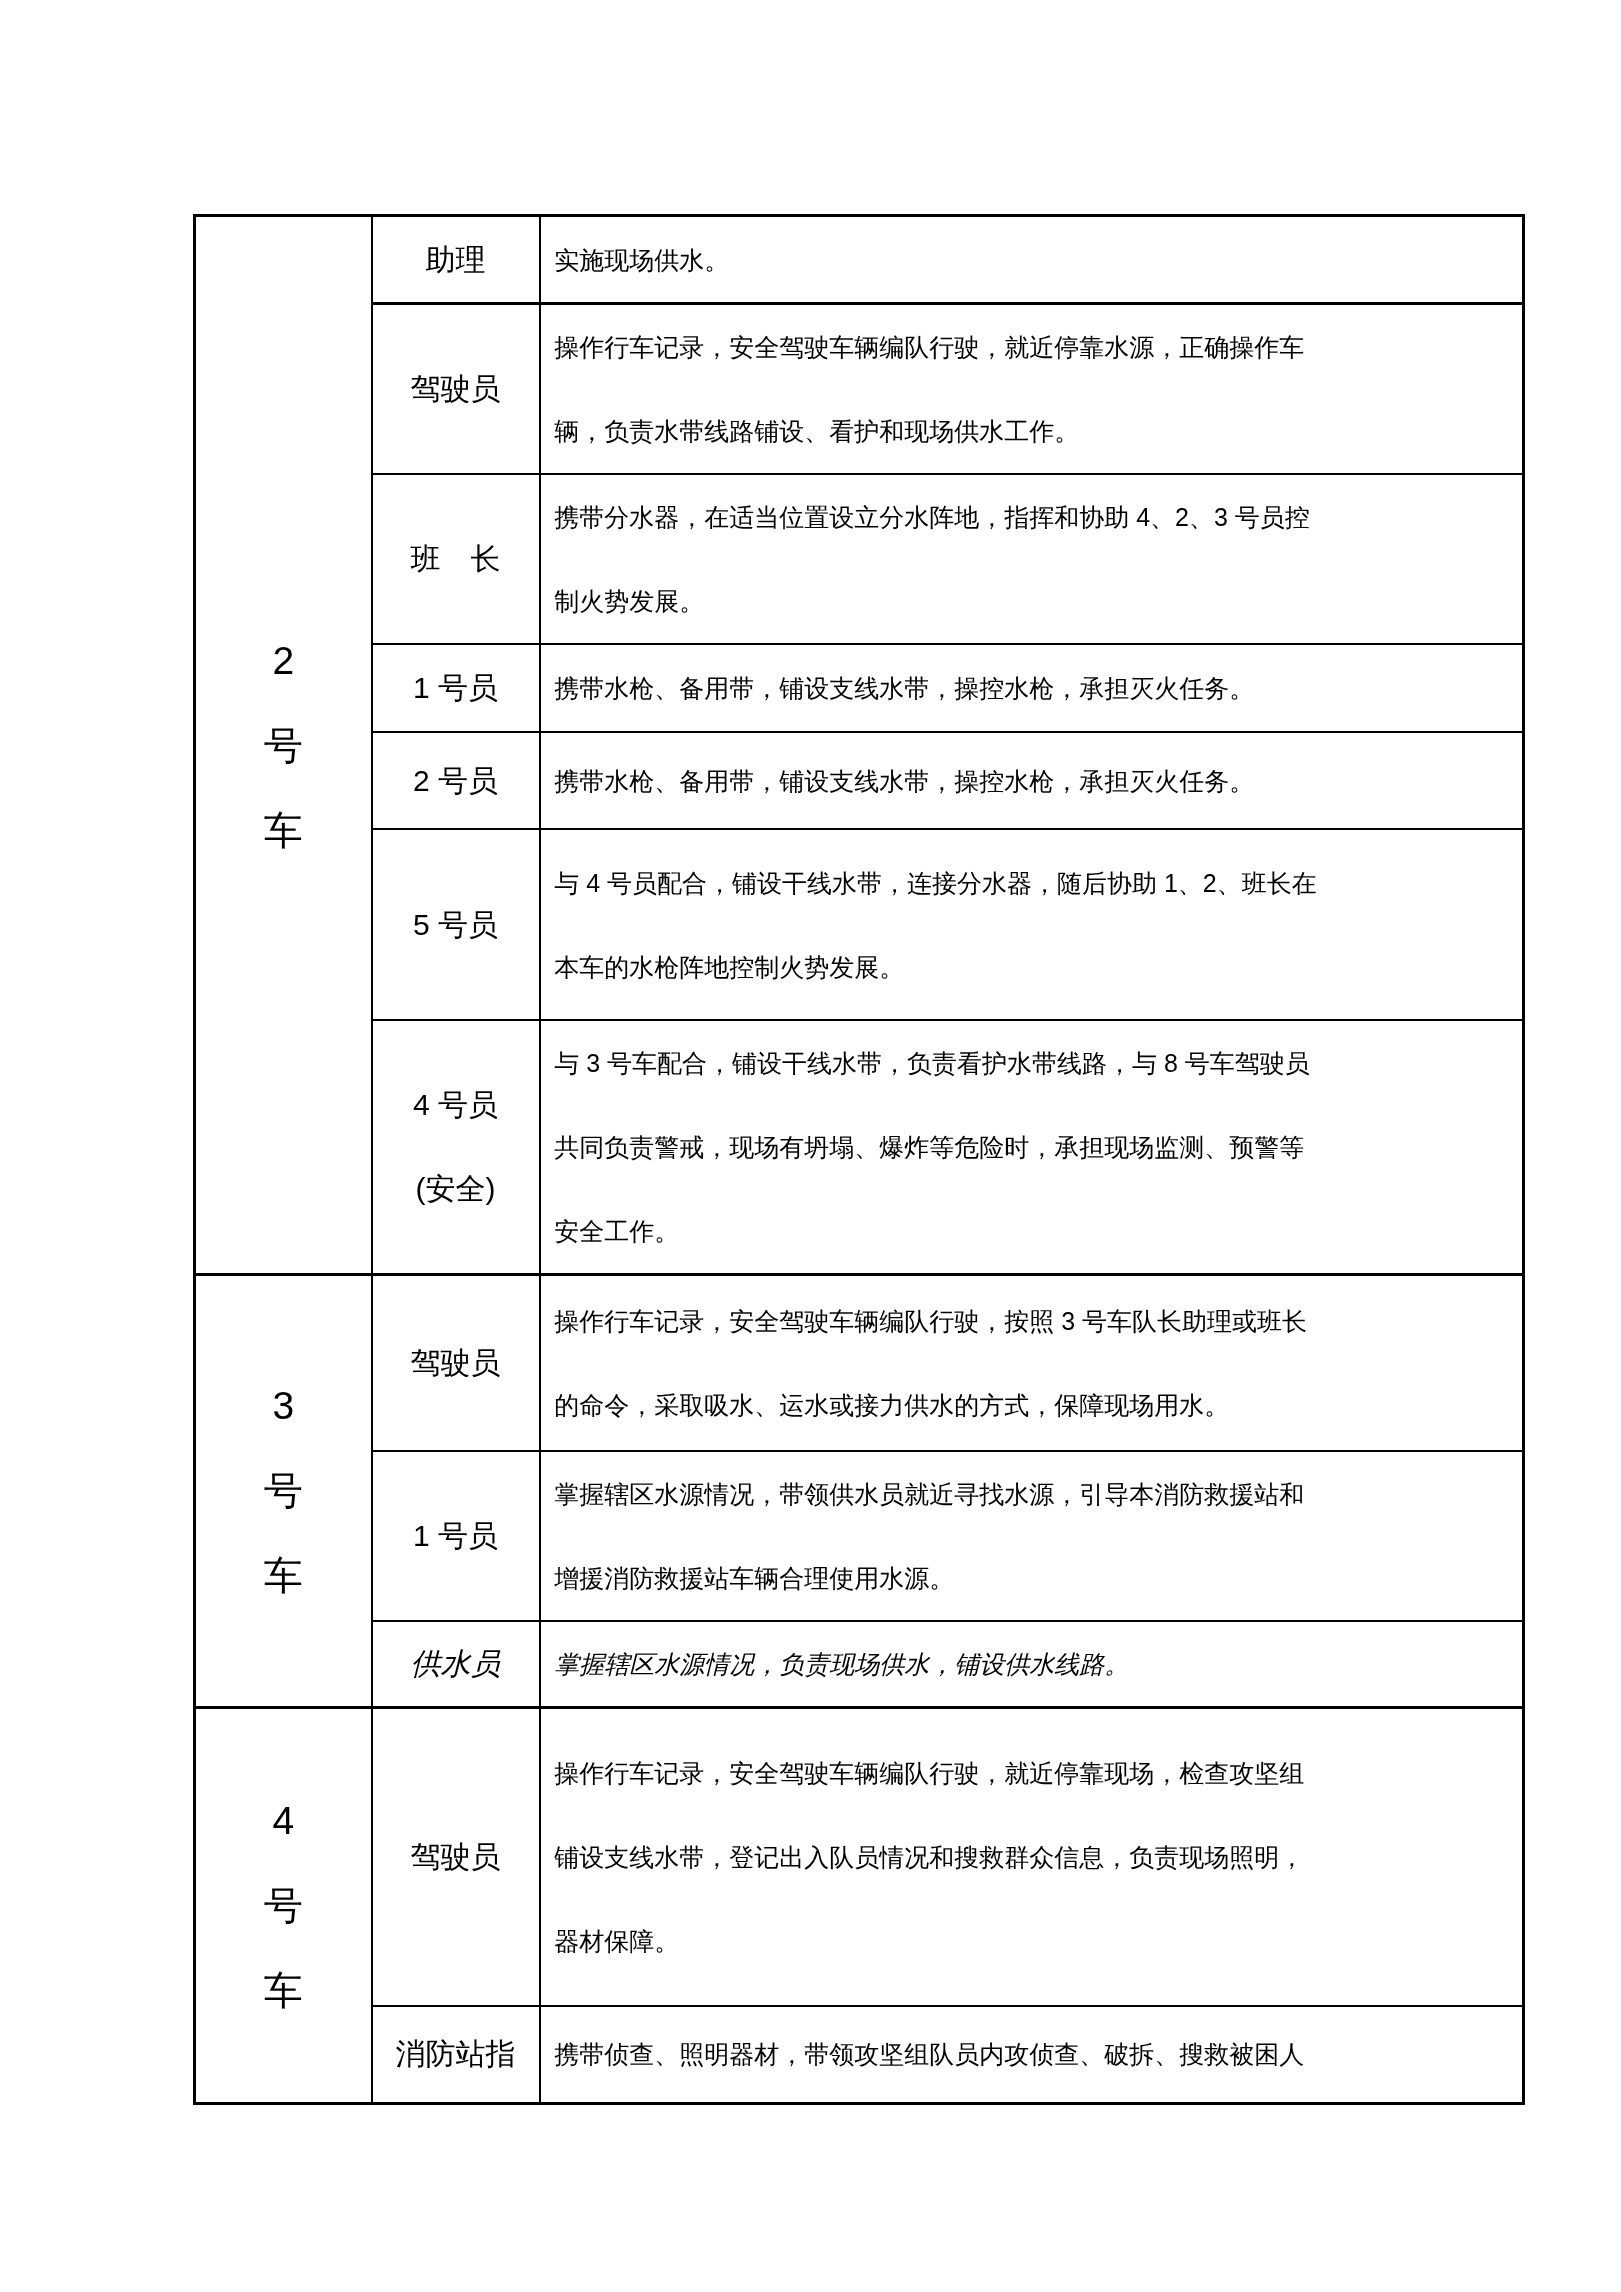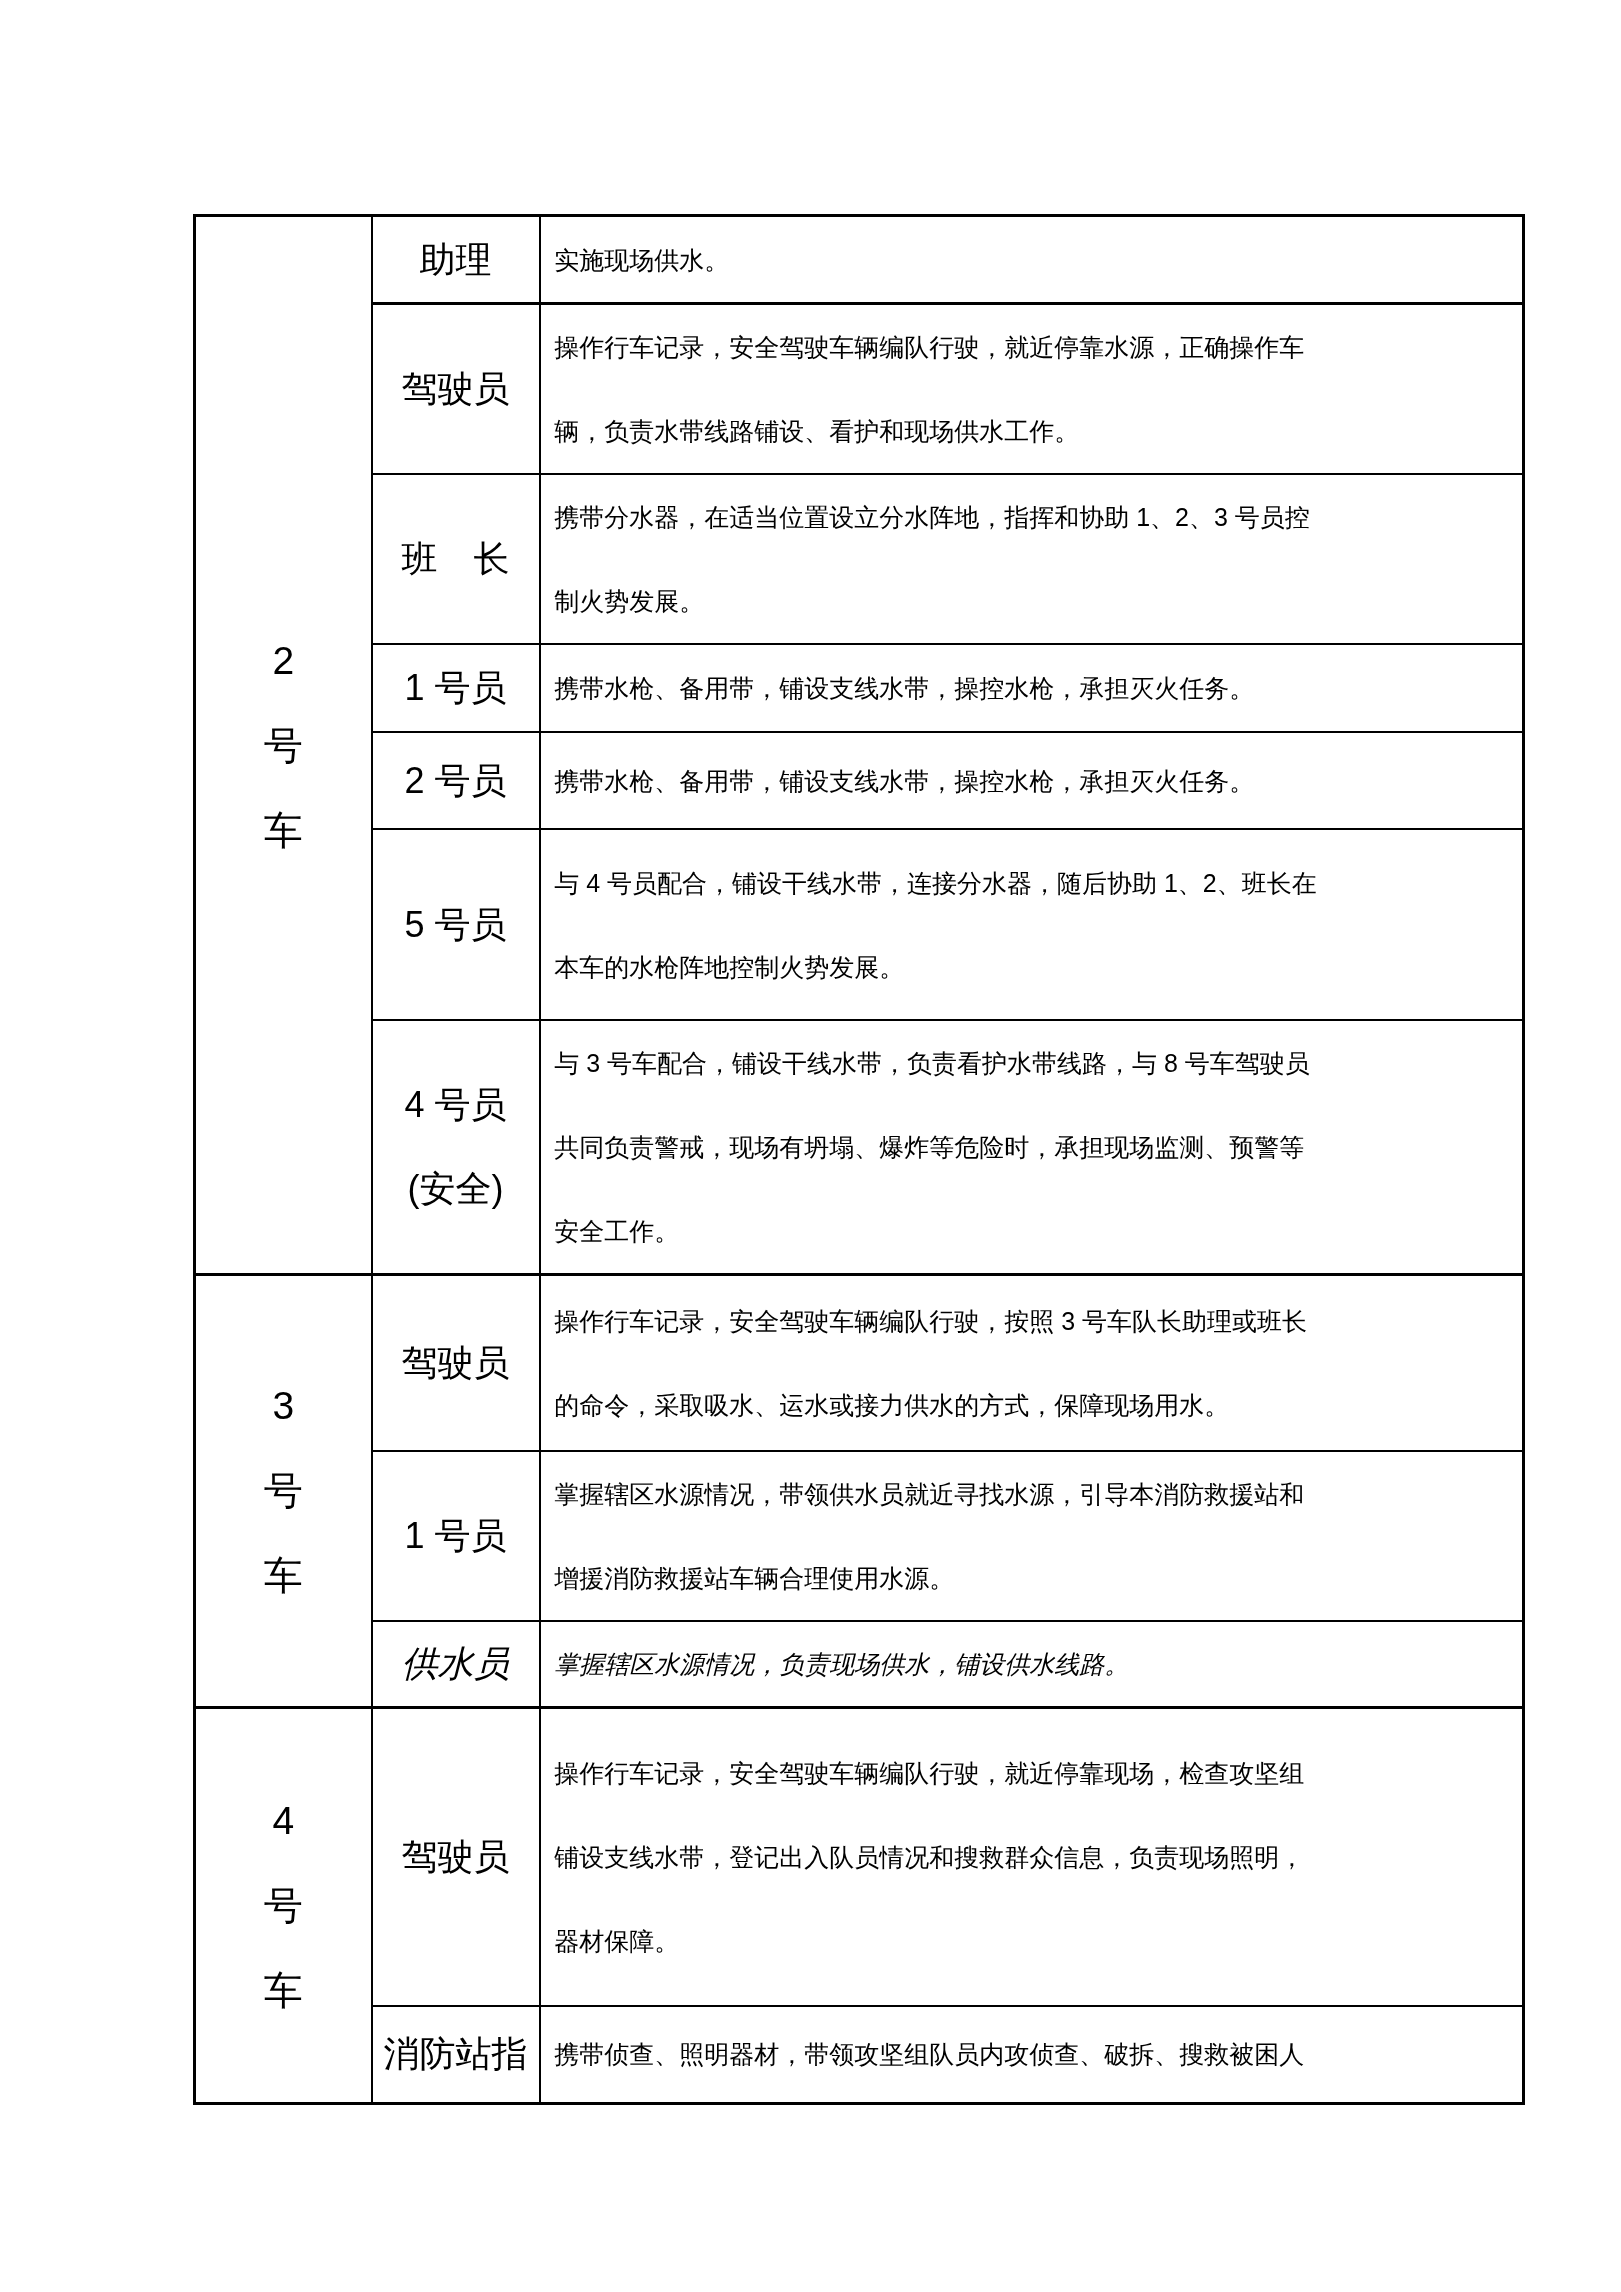--- a/index.html
+++ b/index.html
@@ -39,21 +39,21 @@
   }
   td.vcell {
     text-align: center;
     font-size: 39px;
     line-height: 85px;
     white-space: pre-line;
     padding: 0;
   }
   td.role {
     text-align: center;
-    font-size: 36px;
+    font-size: 30px;
     line-height: 84px;
     white-space: pre-line;
     padding: 0 2px;
   }
   td.desc {
     font-size: 25px;
     line-height: 84px;
     white-space: pre-wrap;
     text-align: left;
     padding: 0 9.8px 0 13.7px;
@@ -90,21 +90,21 @@
         <td class="role tb">助理</td>
         <td class="desc tb">实施现场供水。</td>
       </tr>
       <tr class="h173">
         <td class="role">驾驶员</td>
         <td class="desc">操作行车记录，安全驾驶车辆编队行驶，就近停靠水源，正确操作车
 辆，负责水带线路铺设、看护和现场供水工作。</td>
       </tr>
       <tr class="h173">
         <td class="role">班　长</td>
-        <td class="desc">携带分水器，在适当位置设立分水阵地，指挥和协助 1、2、3 号员控
+        <td class="desc">携带分水器，在适当位置设立分水阵地，指挥和协助 4、2、3 号员控
 制火势发展。</td>
       </tr>
       <tr class="h90">
         <td class="role">1 号员</td>
         <td class="desc">携带水枪、备用带，铺设支线水带，操控水枪，承担灭火任务。</td>
       </tr>
       <tr class="h91">
         <td class="role">2 号员</td>
         <td class="desc">携带水枪、备用带，铺设支线水带，操控水枪，承担灭火任务。</td>
       </tr>

